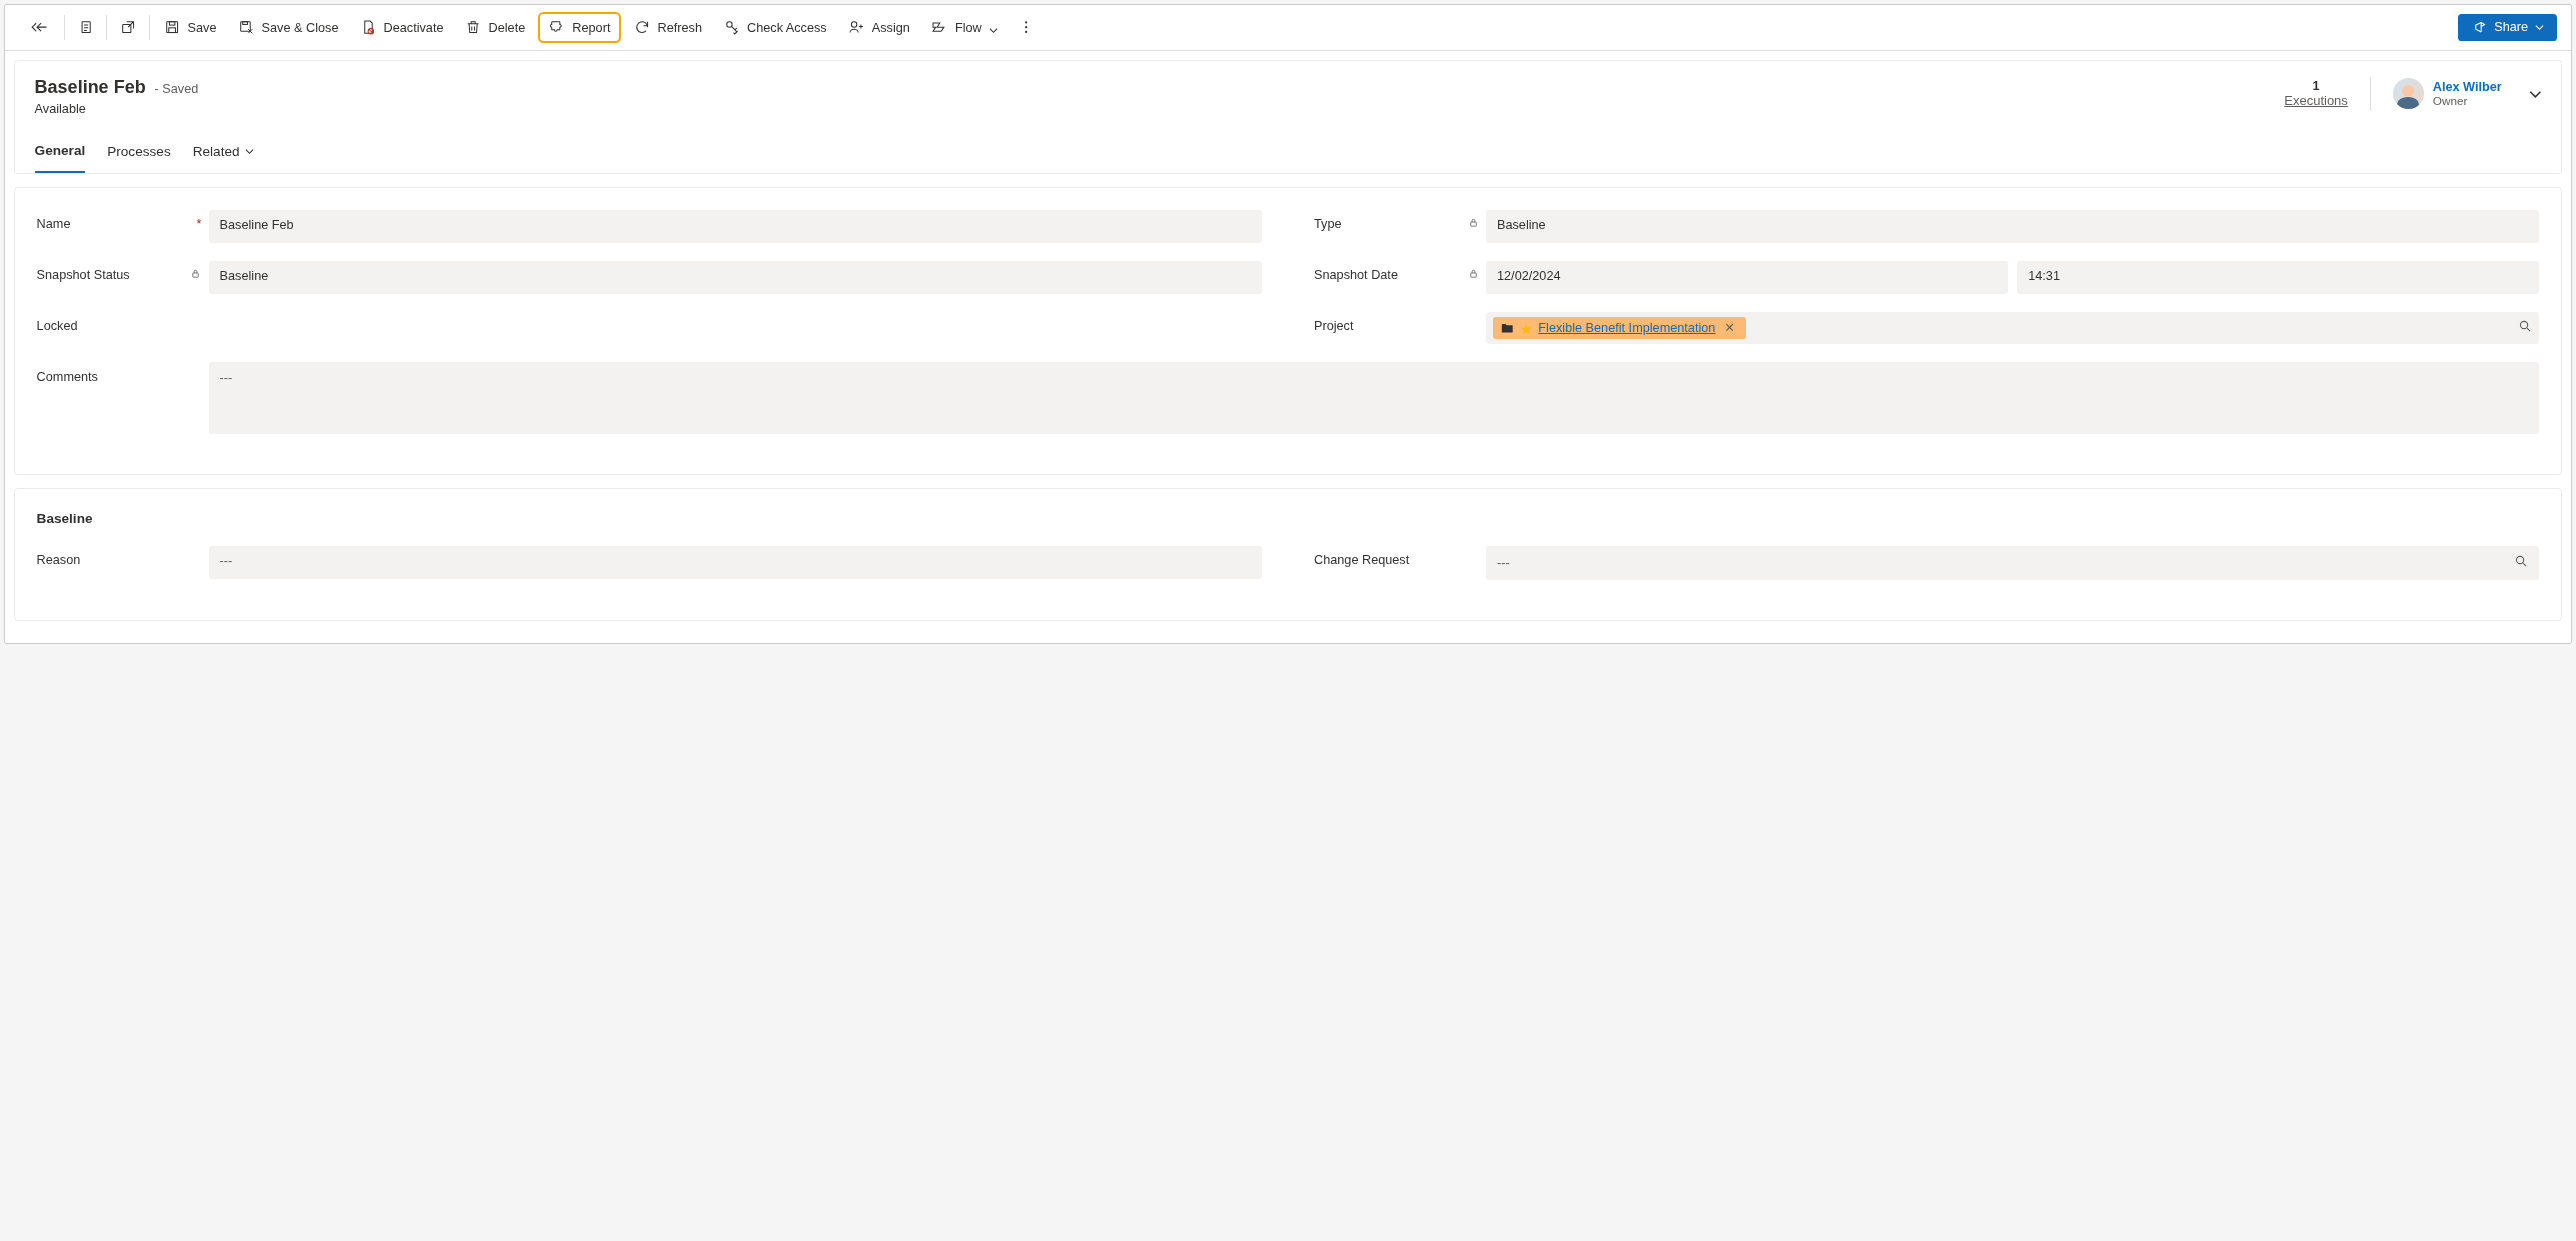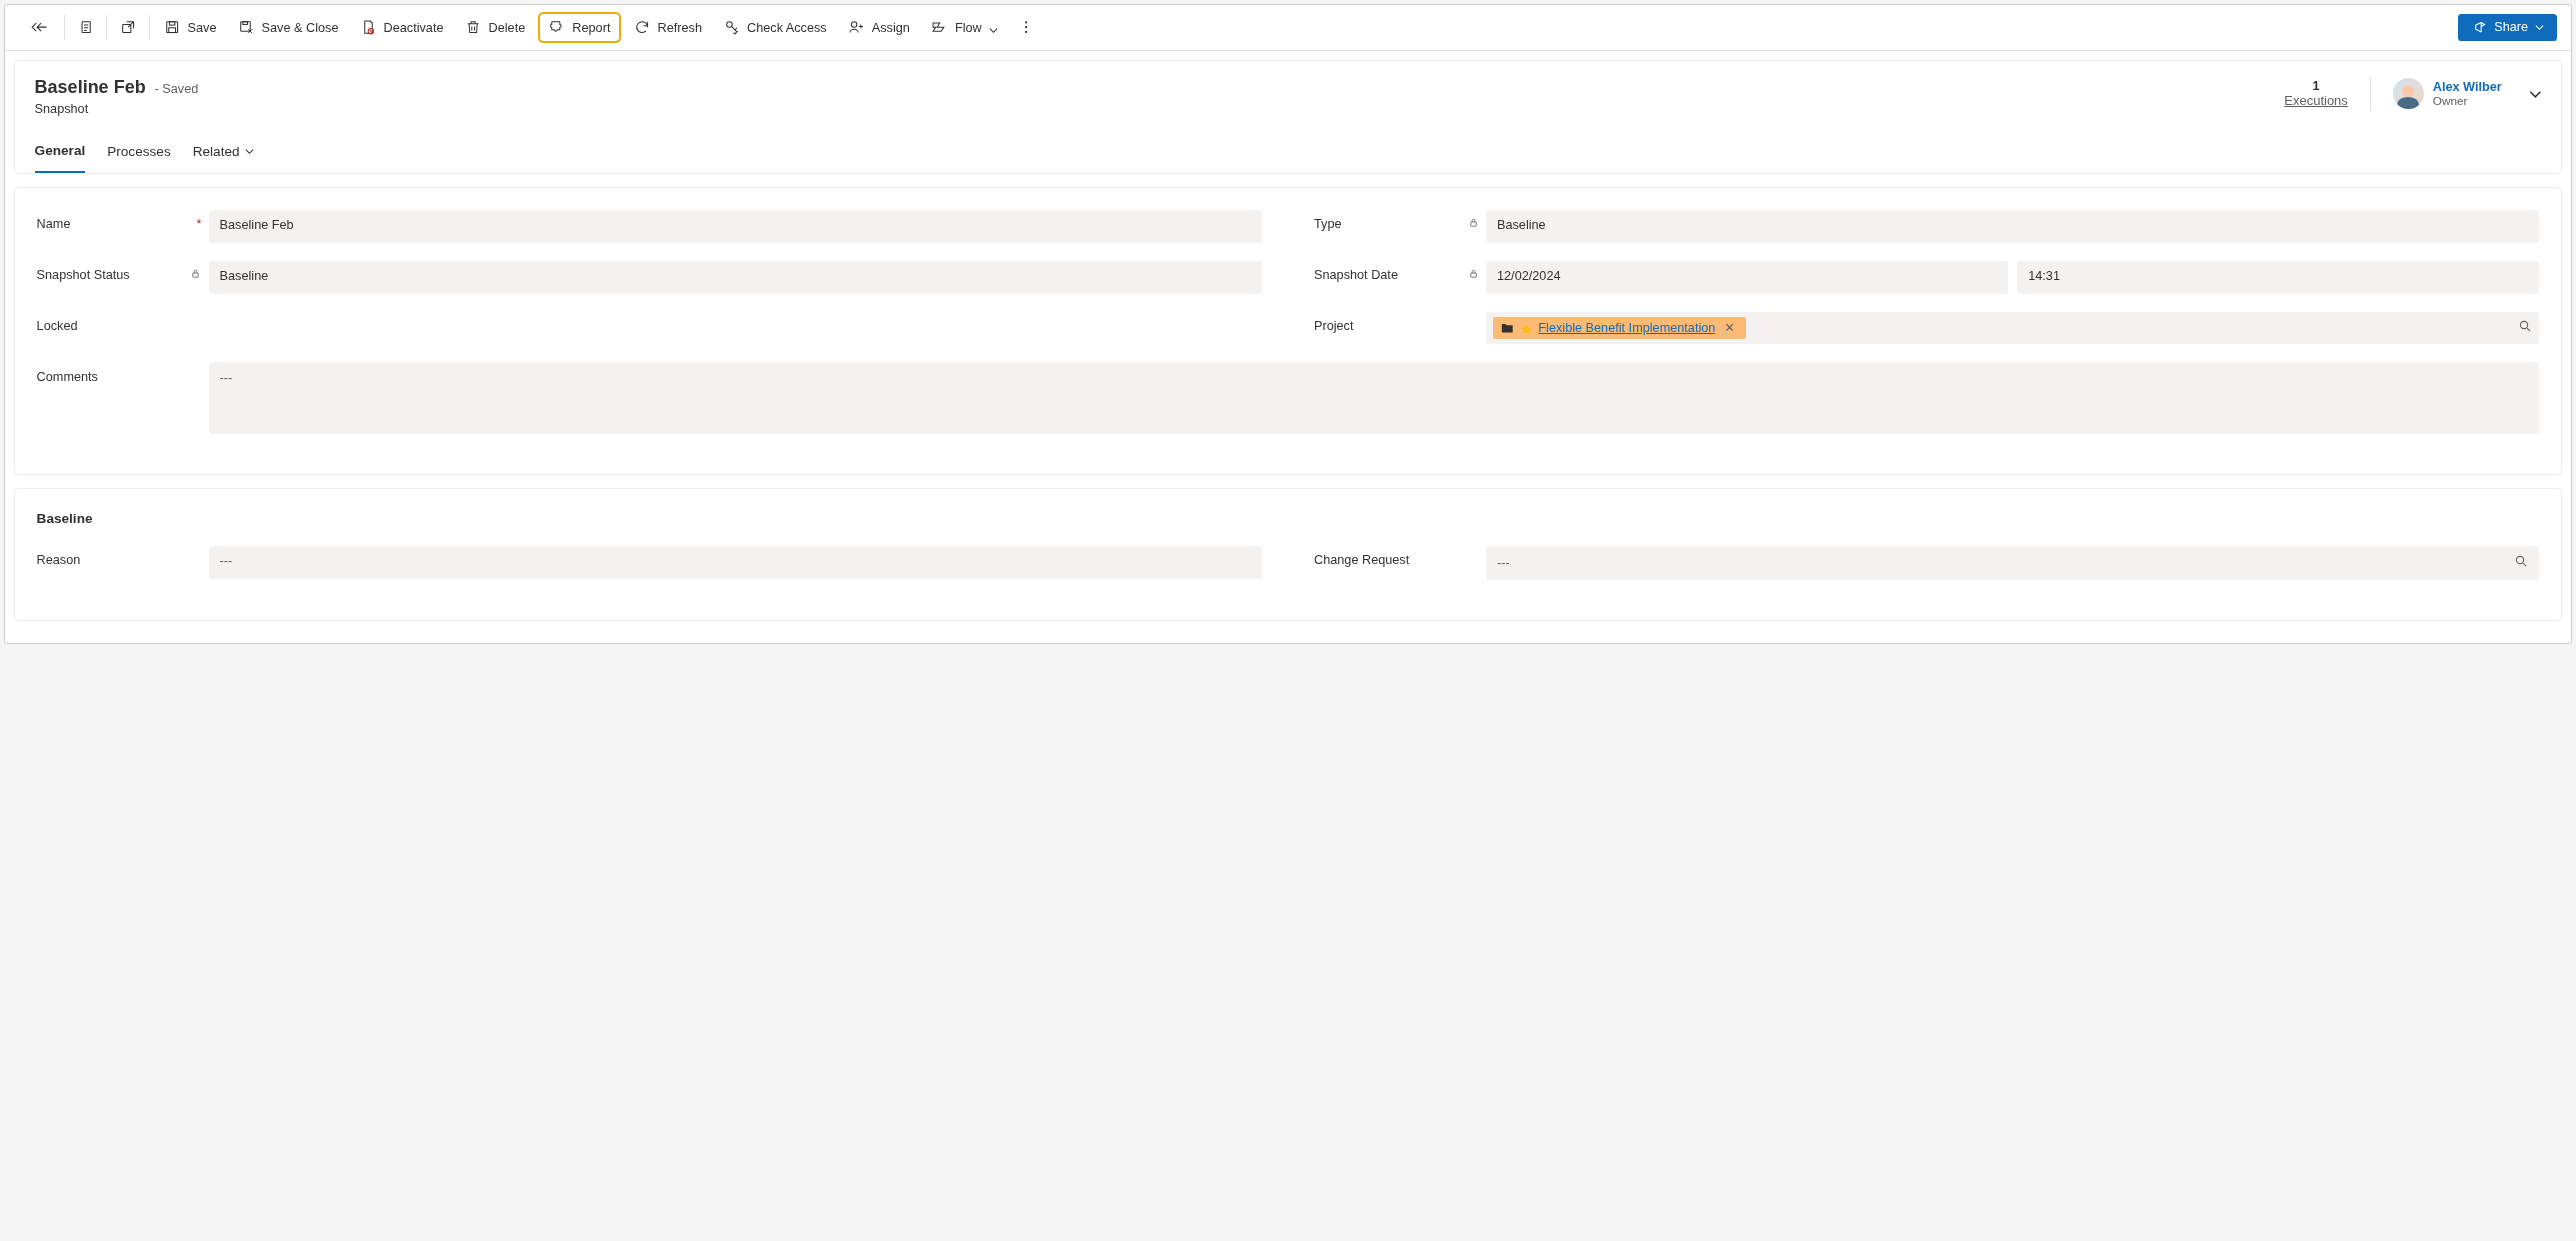--- a/index.html
+++ b/index.html
@@ -359,21 +359,21 @@
   </div>
 </div>
 
 <div class="content">
 
 <div class="record-header-card">
   <div class="record-header-top">
     <div class="record-title-block">
       <span class="record-title">Baseline Feb</span>
       <span class="saved-status">- Saved</span>
-      <div class="record-subtitle">Snapshot</div>
+      <div class="record-subtitle">Available</div>
     </div>
     <div class="header-right">
       <div class="exec-block">
         <div class="exec-val">1</div>
         <div class="exec-label">Executions</div>
       </div>
       <div class="header-vsep"></div>
       <div class="owner-block">
         <div class="avatar"></div>
         <div>

